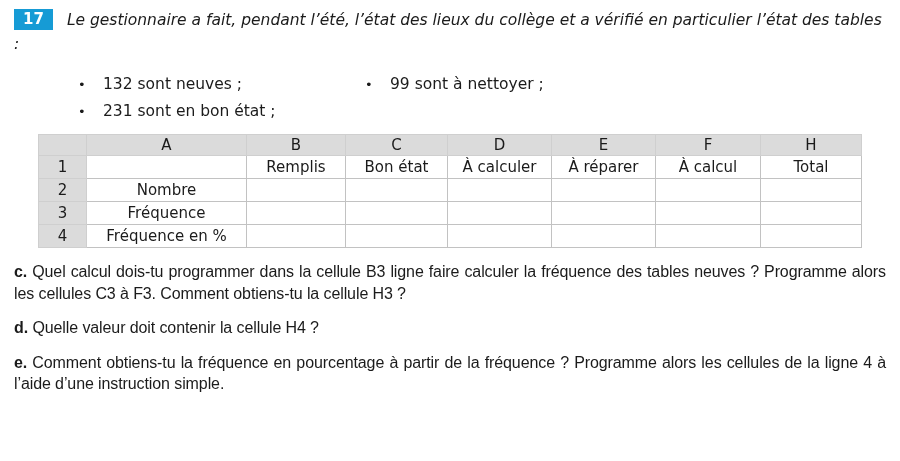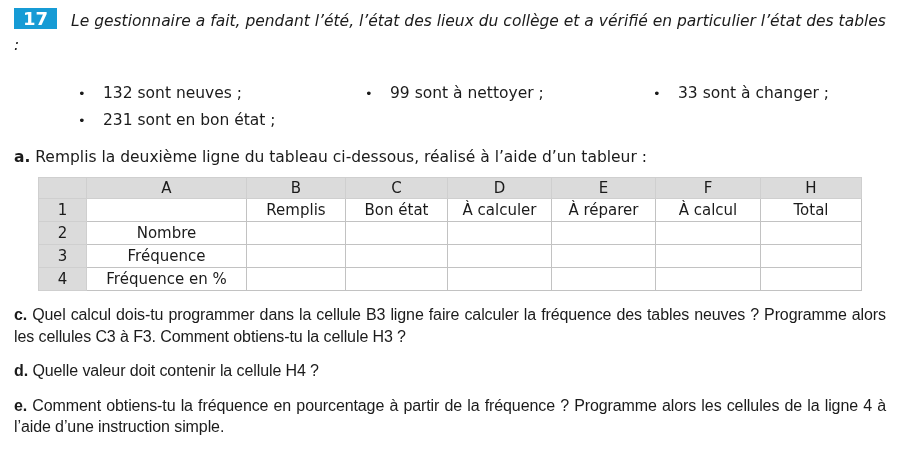--- a/index.html
+++ b/index.html
@@ -4,25 +4,25 @@
 <style>
   * { margin:0; padding:0; box-sizing:border-box; }
   html,body { background:#ffffff; }
   body { width:900px; height:461px; overflow:hidden;
          font-family:"DejaVu Sans", sans-serif; color:#1b1b1b; }
   .page { width:900px; height:461px; padding:8px 14px 6px 14px; background:#fff; }
 
   
   .intro { font-size:15.5px; line-height:24px; font-style:italic; }
   .badge { display:inline-block; font-style:normal; font-weight:bold;
-           color:#ffffff; font-size:18px; line-height:19px;
+           color:#ffffff; font-size:15px; line-height:19px;
            padding:1px 9px; margin-right:14px; vertical-align:1px; }
 
   
-  .bullets { display:flex; margin:23px 0 2px 64px; }
+  .bullets { display:flex; margin:15px 0 2px 64px; }
   .bullets ul { list-style:none; }
   .bullets .col-1 { width:287px; }
   .bullets .col-2 { width:288px; }
   .bullets li { font-size:15.5px; line-height:26px; white-space:nowrap; }
   .bullet { display:inline-block; width:25px; font-size:13px; }
 
   
   .q { font-size:15.5px; line-height:21px; margin-top:13px; }
   .q b { font-weight:bold; }
   .narrow { font-family:"Liberation Sans", sans-serif; font-size:16px;
@@ -47,26 +47,22 @@
   <p class="intro"><span class="badge" style="background-color: rgb(22, 155, 213);">17</span><span>Le gestionnaire a fait, pendant l’été, l’état des lieux du collège et a vérifié en particulier l’état des tables :</span></p>
 
   <div class="bullets">
     <ul class="col-1">
       <li><span class="bullet">•</span><span>132 sont neuves ;</span></li>
       <li><span class="bullet">•</span><span>231 sont en bon état ;</span></li>
     </ul>
     <ul class="col-2">
       <li><span class="bullet">•</span><span>99 sont à nettoyer ;</span></li>
     </ul>
-    <ul class="col-3">
-      <li><span class="bullet">•</span><span>33 sont à changer ;</span></li>
-    </ul>
   </div>
 
-  <p class="q"><b>a.</b> <span>Remplis la deuxième ligne du tableau ci-dessous, réalisé à l’aide d’un tableur :</span></p>
 
   <table class="sheet">
     <colgroup>
       <col style="width:48px">
         <col style="width:160px">
         <col style="width:99px">
       <col style="width:102px">
         <col style="width:104px">
         <col style="width:104px">
       <col style="width:105px">

